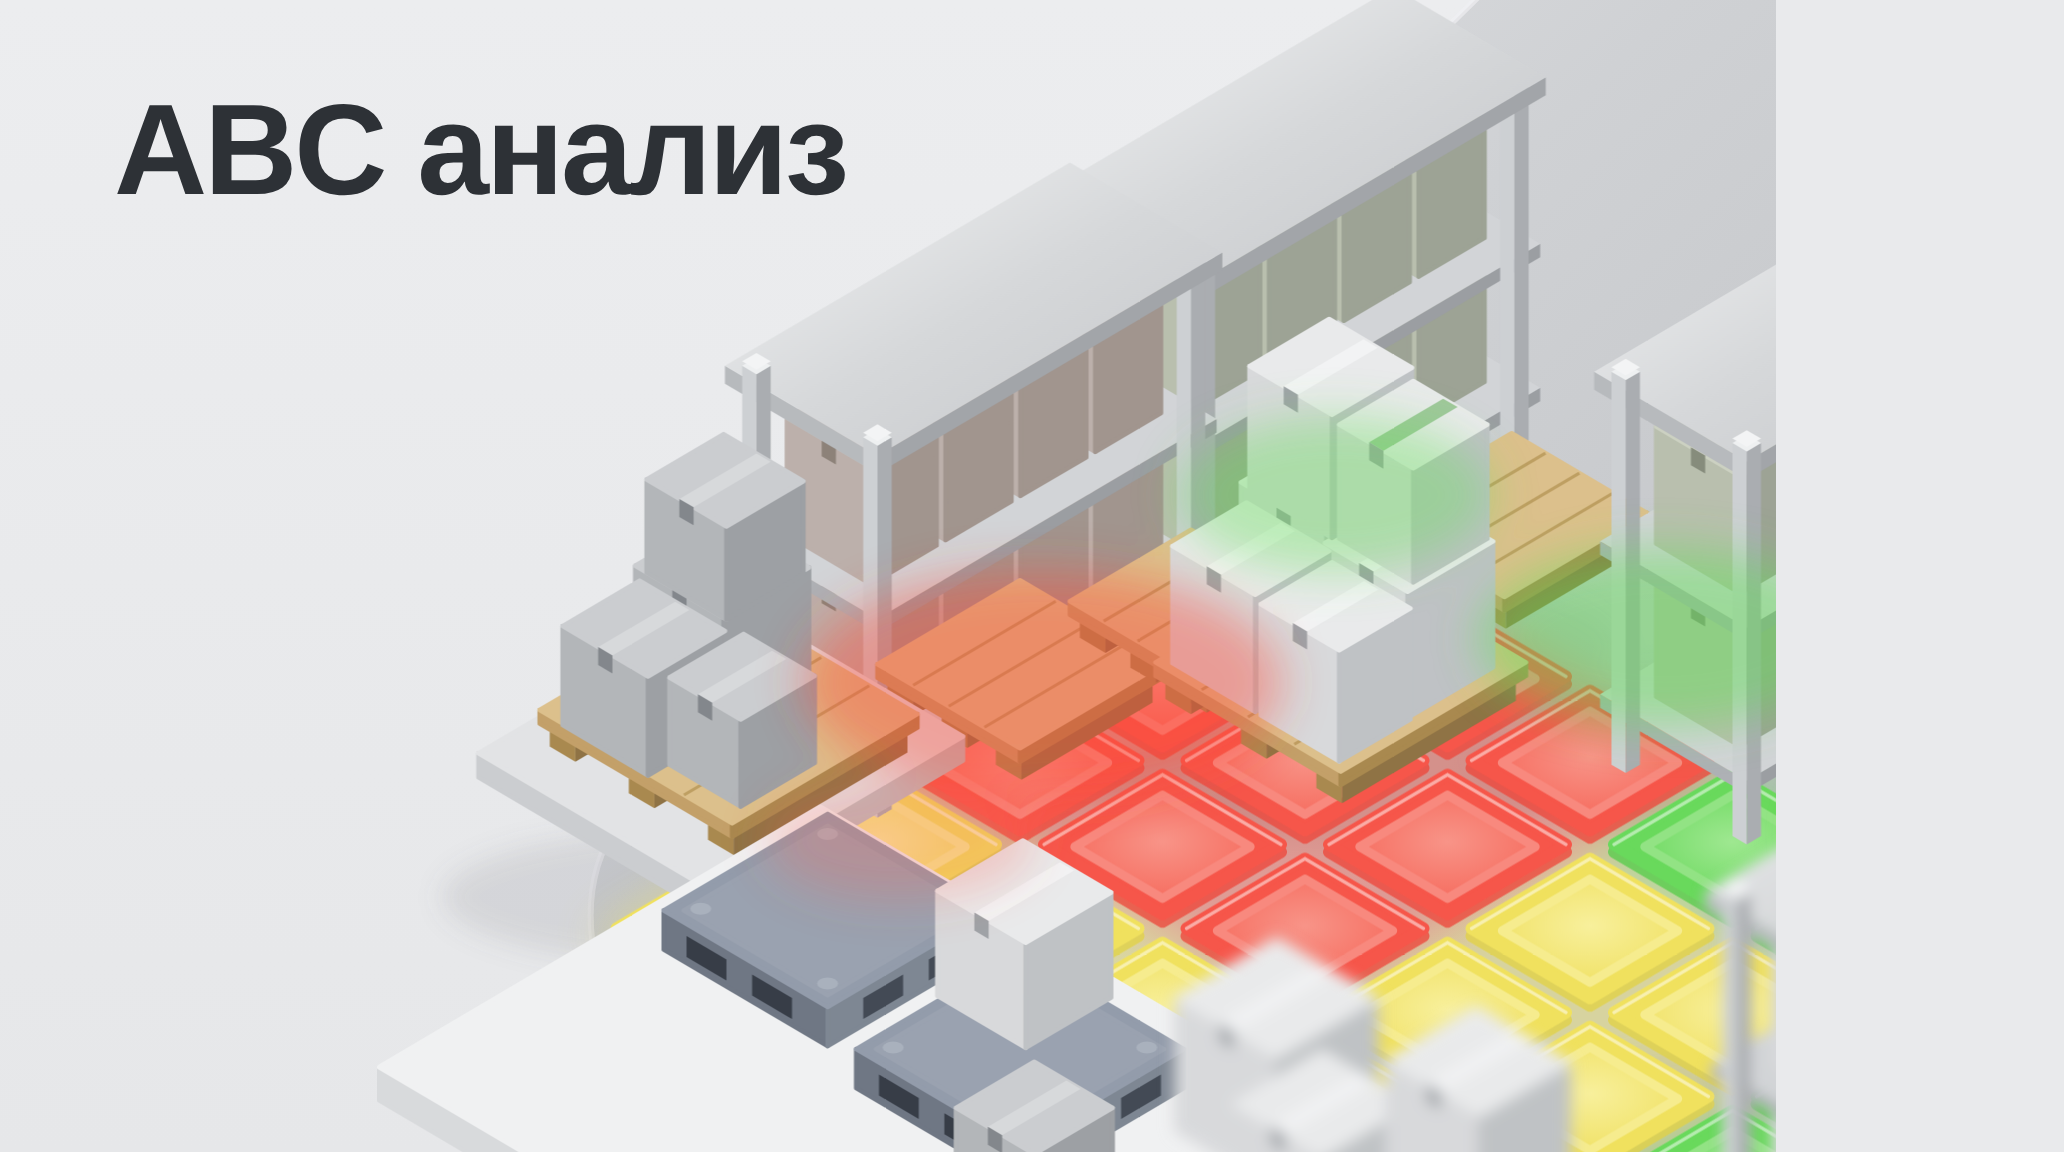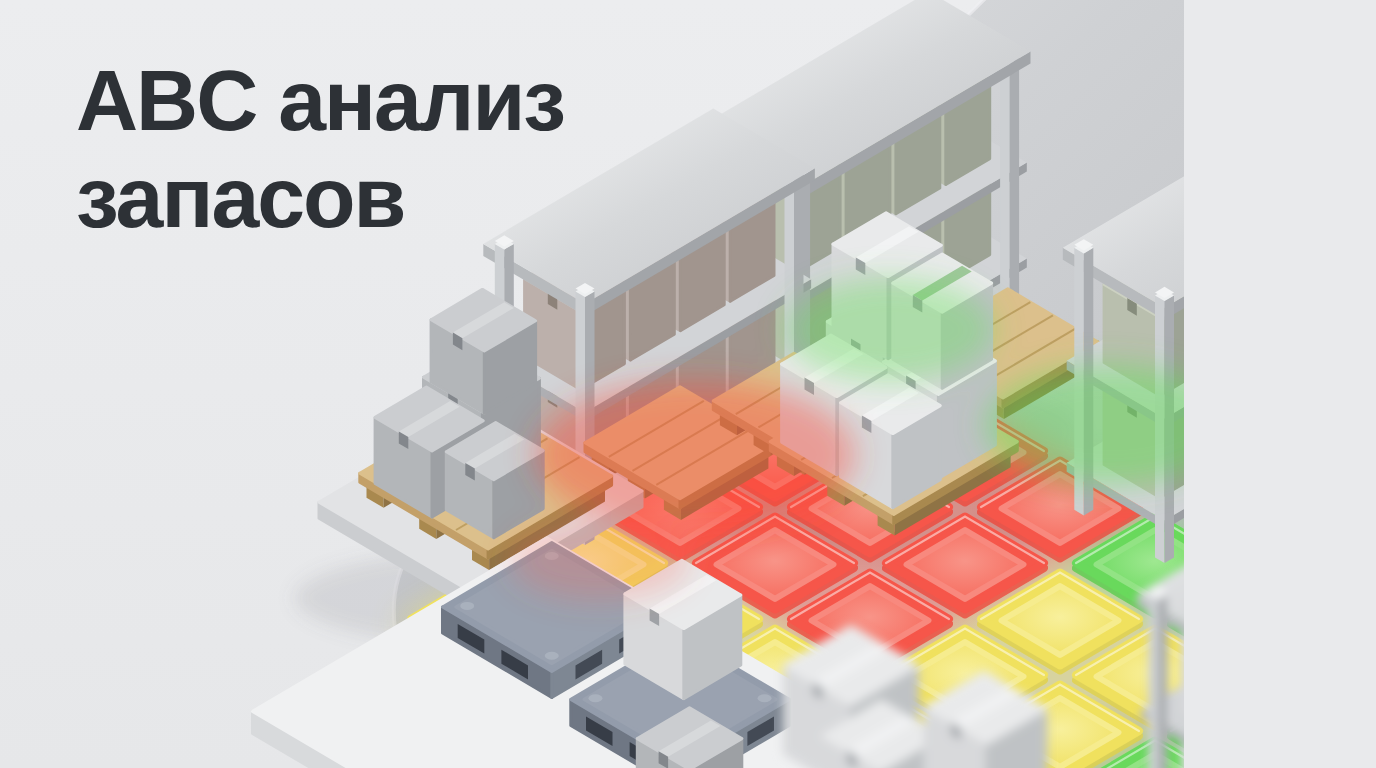--- a/index.html
+++ b/index.html
@@ -12,21 +12,20 @@
     color:#2d3136;font-family:"Liberation Sans",sans-serif;
   }
   h1.title span{display:block;}
 </style>
 </head>
 <body>
 
 <div class="stage">
   <h1 class="title">
     <span>ABC анализ</span>
-    <span>запасов</span>
   </h1>
 
   <svg id="scene" width="1376" height="768" viewBox="0 0 1376 768">
     <defs>
       <linearGradient id="bgGrad" x1="0" y1="0" x2="0" y2="1">
         <stop offset="0" stop-color="#ecedef"></stop>
           <stop offset="1" stop-color="#e6e7e9"></stop>
       </linearGradient>
       <linearGradient id="floorGrad" gradientUnits="userSpaceOnUse" x1="420" y1="60" x2="980" y2="640">
         <stop offset="0" stop-color="#e3e4e6"></stop>

